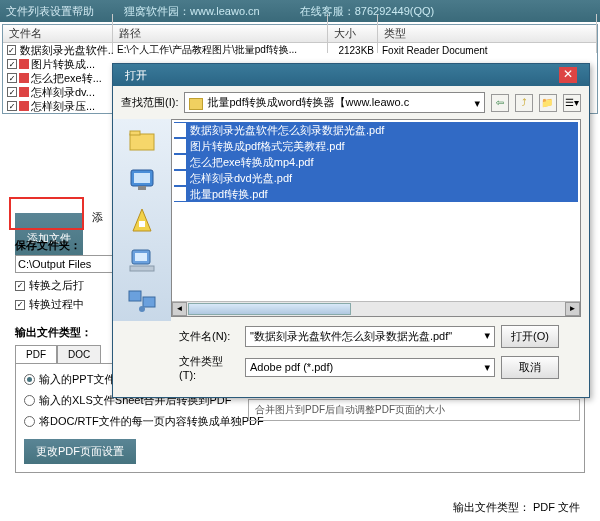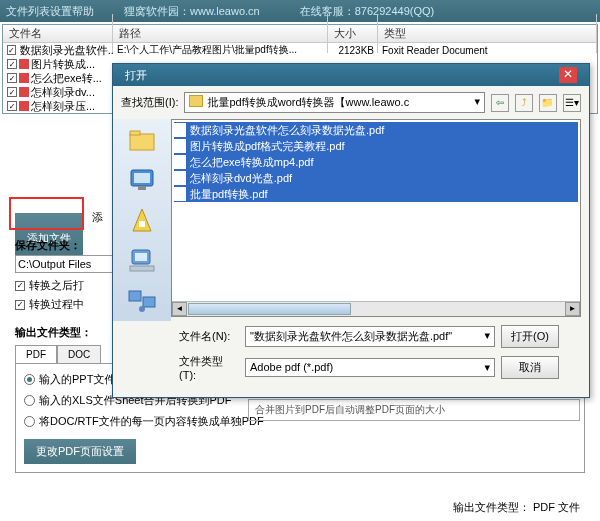--- a/index.html
+++ b/index.html
@@ -45,21 +45,21 @@
 .right-col { position: absolute; left: 248px; top: 399px; right: 20px; }
 .right-box { border: 1px solid #aaa; padding: 3px 6px; font-size: 10px; color: #555; margin-bottom: 6px; }
 
 .footer { position: absolute; bottom: 6px; right: 20px; font-size: 11px; }
 
 
 .dialog { position: absolute; left: 112px; top: 63px; width: 478px; background: #f4f4f0; border: 1px solid #2a5a7a; box-shadow: 2px 2px 6px rgba(0,0,0,.3); z-index: 10; }
 .dlg-title { background: linear-gradient(#3a7a9a,#2a6585); height: 22px; color: #fff; display: flex; align-items: center; justify-content: space-between; padding: 0 12px; }
 .dlg-close { width: 18px; height: 16px; background: #d44; color: #fff; text-align: center; line-height: 14px; cursor: pointer; font-size: 12px; }
 .dlg-top { display: flex; align-items: center; padding: 6px 8px; gap: 6px; }
-.dlg-loc { border: 1px solid #888; background: #fff; padding: 2px 4px; flex: 1; display: flex; align-items: flex-start; gap: 4px; }
+.dlg-loc { border: 1px solid #888; background: #fff; padding: 2px 4px; flex: 1; display: flex; align-items: flex-end; gap: 4px; }
 .folder-ico { width: 14px; height: 12px; background: #f0d060; border: 1px solid #c0a030; }
 .tb-ico { width: 18px; height: 18px; border: 1px solid #999; display: inline-flex; align-items: center; justify-content: center; font-size: 10px; cursor: pointer; }
 
 .dlg-body { display: flex; }
 .places { width: 58px; background: linear-gradient(#e8f0f8,#c8d8e8); padding: 6px 0; display: flex; flex-direction: column; align-items: center; gap: 10px; }
 .place-ico { width: 32px; height: 30px; display: flex; align-items: center; justify-content: center; }
 
 .file-area { flex: 1; background: #fff; border: 1px solid #888; margin: 0 8px 4px 0; position: relative; }
 .file-list { padding: 2px; }
 .file-item { display: flex; align-items: center; gap: 4px; height: 16px; }

